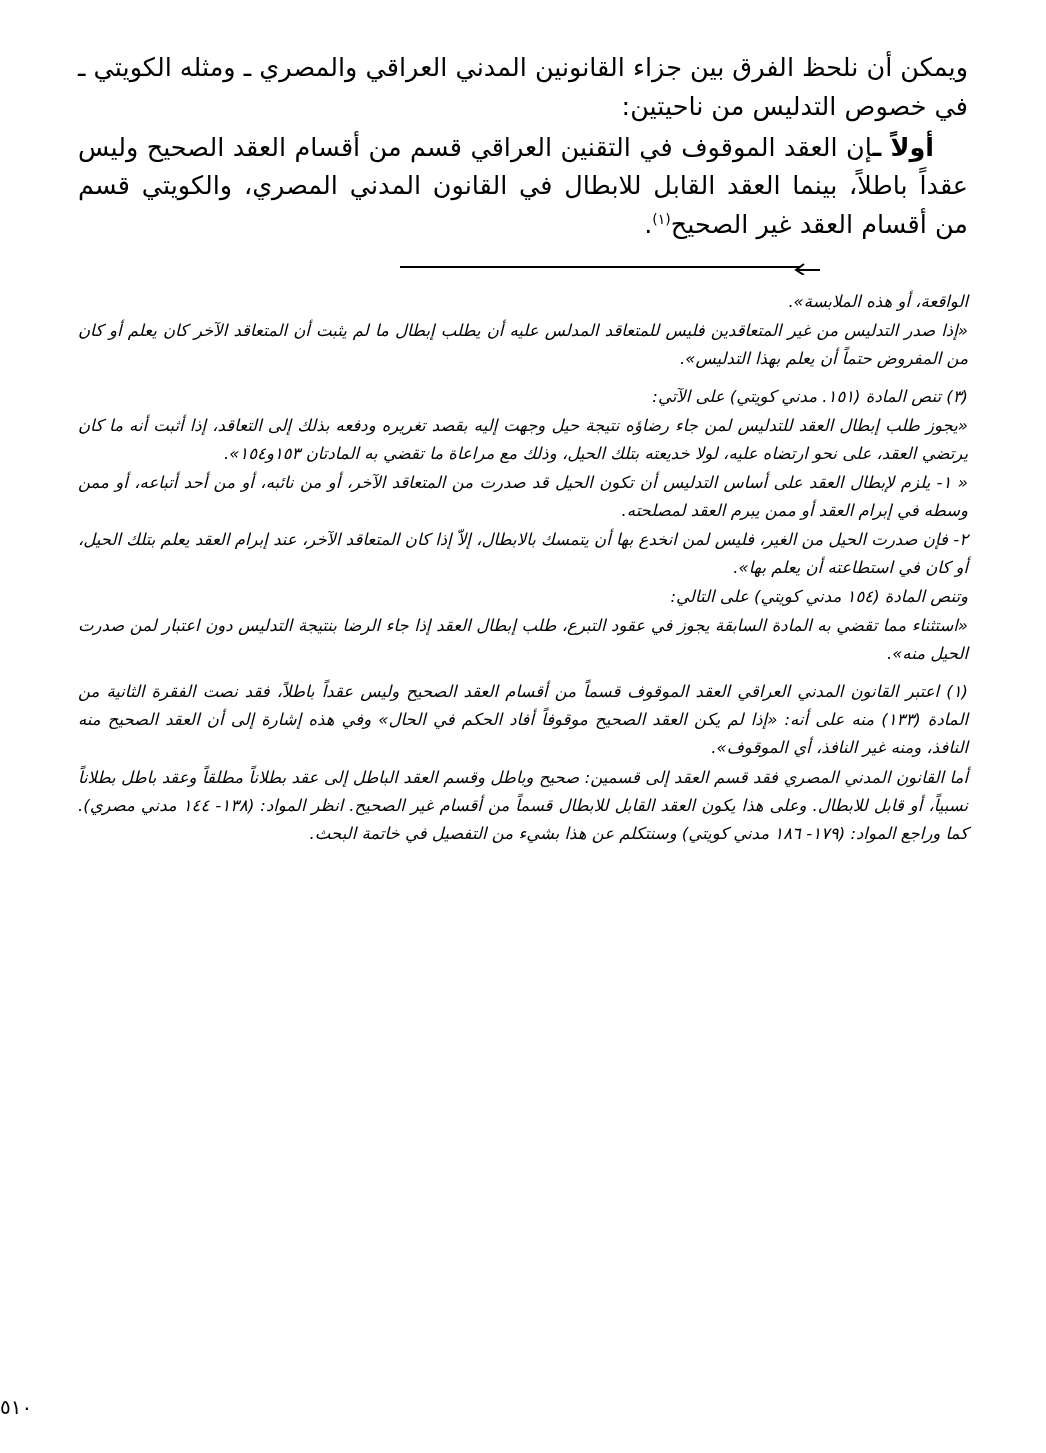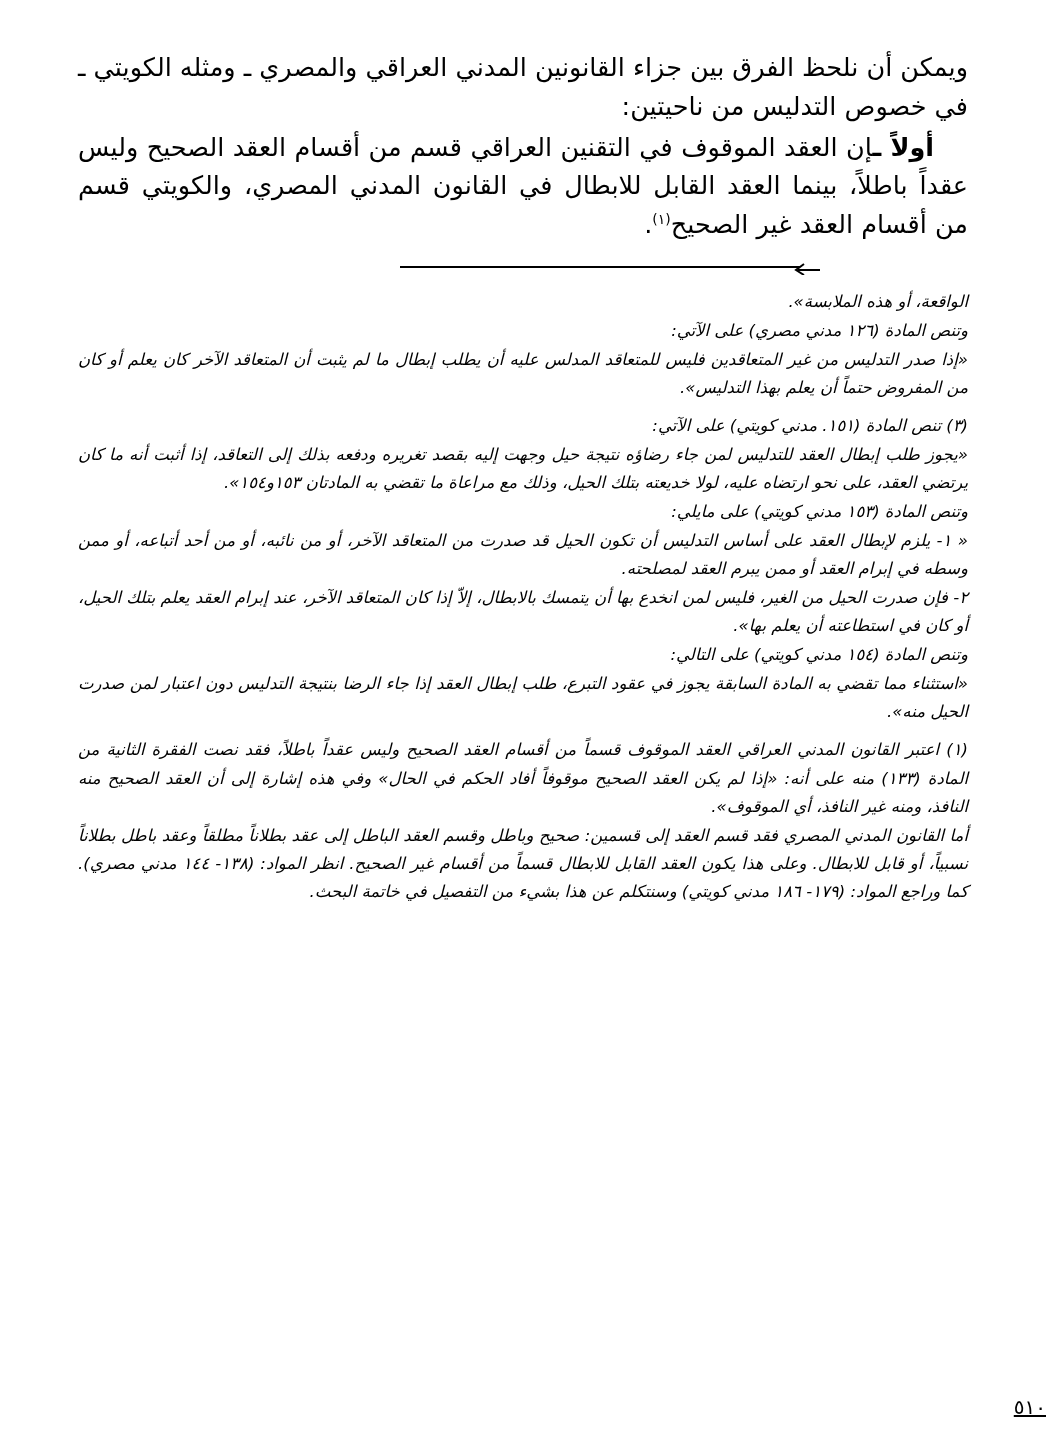--- a/index.html
+++ b/index.html
@@ -74,24 +74,23 @@
     margin: 0 0 1px 0;
   }
   .fn-gap {
     height: 9px;
   }
   .page-number {
     position: absolute;
     bottom: 34px;
     left: 0;
     right: 0;
-    text-align: right;
+    text-align: left;
     font-size: 20px;
     letter-spacing: 2px;
-    text-decoration: underline;
   }
 </style>
 </head>
 <body>
 
 <div class="page">
 
   <div class="body-text">
 
     <p class="para">ويمكن أن نلحظ الفرق بين جزاء القانونين المدني العراقي والمصري ـ ومثله الكويتي ـ في خصوص التدليس من ناحيتين:</p>
@@ -105,28 +104,26 @@
     <div class="rule"></div>
     <svg class="arrow" viewBox="0 0 26 16">
       <line x1="26" y1="11" x2="4" y2="11" stroke="#000" stroke-width="2"></line>
       <polyline points="10,5 2,11 10,16" fill="none" stroke="#000" stroke-width="2"></polyline>
     </svg>
   </div>
 
   <div class="footnotes">
 
     <p class="fn-para">الواقعة، أو هذه الملابسة».</p>
-    <p class="fn-para">وتنص المادة (١٢٦ مدني مصري) على الآتي:</p>
     <p class="fn-para">«إذا صدر التدليس من غير المتعاقدين فليس للمتعاقد المدلس عليه أن يطلب إبطال ما لم يثبت أن المتعاقد الآخر كان يعلم أو كان من المفروض حتماً أن يعلم بهذا التدليس».</p>
 
     <div class="fn-gap"></div>
 
     <p class="fn-para">(٣) تنص المادة (١٥١. مدني كويتي) على الآتي:</p>
     <p class="fn-para">«يجوز طلب إبطال العقد للتدليس لمن جاء رضاؤه نتيجة حيل وجهت إليه بقصد تغريره ودفعه بذلك إلى التعاقد، إذا أثبت أنه ما كان يرتضي العقد، على نحو ارتضاه عليه، لولا خديعته بتلك الحيل، وذلك مع مراعاة ما تقضي به المادتان ١٥٣و١٥٤».</p>
-    <p class="fn-para">وتنص المادة (١٥٣ مدني كويتي) على مايلي:</p>
     <p class="fn-para">« ١- يلزم لإبطال العقد على أساس التدليس أن تكون الحيل قد صدرت من المتعاقد الآخر، أو من نائبه، أو من أحد أتباعه، أو ممن وسطه في إبرام العقد أو ممن يبرم العقد لمصلحته.</p>
     <p class="fn-para">٢- فإن صدرت الحيل من الغير، فليس لمن انخدع بها أن يتمسك بالابطال، إلاّ إذا كان المتعاقد الآخر، عند إبرام العقد يعلم بتلك الحيل، أو كان في استطاعته أن يعلم بها».</p>
     <p class="fn-para">وتنص المادة (١٥٤ مدني كويتي) على التالي:</p>
     <p class="fn-para">«استثناء مما تقضي به المادة السابقة يجوز في عقود التبرع، طلب إبطال العقد إذا جاء الرضا بنتيجة التدليس دون اعتبار لمن صدرت الحيل منه».</p>
 
     <div class="fn-gap"></div>
 
     <p class="fn-para">(١) اعتبر القانون المدني العراقي العقد الموقوف قسماً من أقسام العقد الصحيح وليس عقداً باطلاً، فقد نصت الفقرة الثانية من المادة (١٣٣) منه على أنه: «إذا لم يكن العقد الصحيح موقوفاً أفاد الحكم في الحال» وفي هذه إشارة إلى أن العقد الصحيح منه النافذ، ومنه غير النافذ، أي الموقوف».</p>
     <p class="fn-para">أما القانون المدني المصري فقد قسم العقد إلى قسمين: صحيح وباطل وقسم العقد الباطل إلى عقد بطلاناً مطلقاً وعقد باطل بطلاناً نسبياً، أو قابل للابطال. وعلى هذا يكون العقد القابل للابطال قسماً من أقسام غير الصحيح. انظر المواد: (١٣٨- ١٤٤ مدني مصري). كما وراجع المواد: (١٧٩- ١٨٦ مدني كويتي) وسنتكلم عن هذا بشيء من التفصيل في خاتمة البحث.</p>
 

